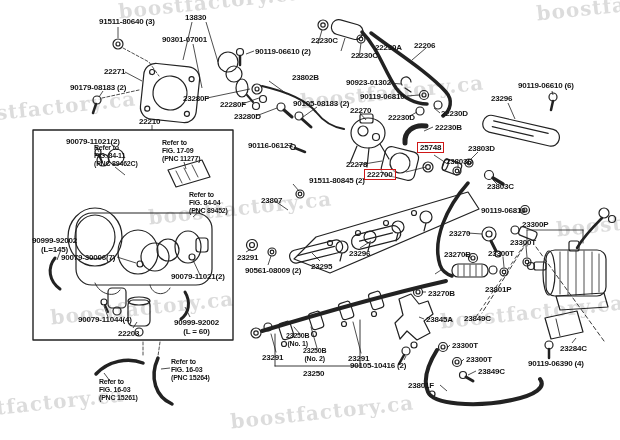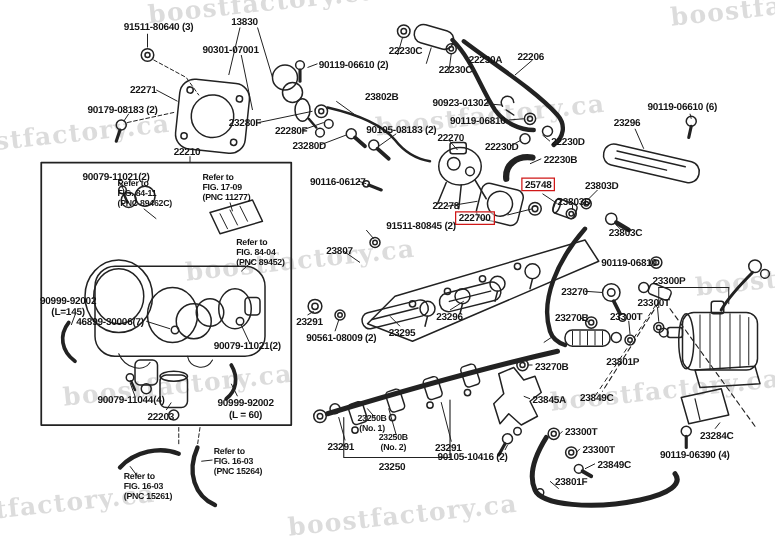--- a/index.html
+++ b/index.html
@@ -366,21 +366,21 @@
       <div class="part-label" style="left: 346px; top: 160px;">22278</div>
       <div class="part-label boxed" style="left: 364px; top: 169px;">222700</div>
       <div class="part-label" style="left: 261px; top: 176px; margin-left: 48px;">91511-80845 (2)</div>
       <div class="part-label" style="left: 481px; top: 206px;">90119-06810</div>
       <div class="part-label refer" style="left: 189px; top: 191px;">Refer to
 FIG. 84-04
 (PNC 89452)</div>
       <div class="part-label" style="left: 261px; top: 196px;">23807</div>
       <div class="part-label center" style="left: 32px; top: 236px;">90999-92002
 (L=145)</div>
-      <div class="part-label" style="left: 61px; top: 253px;">46899-30006(7)</div>
+      <div class="part-label" style="left: 61px; top: 253px;">90079-30006(7)</div>
       <div class="part-label" style="left: 171px; top: 272px;">90079-11021(2)</div>
       <div class="part-label" style="left: 78px; top: 315px;">90079-11044(4)</div>
       <div class="part-label" style="left: 118px; top: 329px;">22203</div>
       <div class="part-label center" style="left: 174px; top: 318px;">90999-92002
 (L = 60)</div>
       <div class="part-label refer" style="left: 99px; top: 378px;">Refer to
 FIG. 16-03
 (PNC 15261)</div>
       <div class="part-label refer" style="left: 171px; top: 358px;">Refer to
 FIG. 16-03
@@ -402,17 +402,17 @@
       <div class="part-label" style="left: 428px; top: 289px;">23270B</div>
       <div class="part-label" style="left: 426px; top: 315px;">23845A</div>
       <div class="part-label" style="left: 464px; top: 314px;">23849C</div>
       <div class="part-label" style="left: 522px; top: 220px;">23300P</div>
       <div class="part-label" style="left: 510px; top: 238px;">23300T</div>
       <div class="part-label" style="left: 488px; top: 249px;">23300T</div>
       <div class="part-label" style="left: 452px; top: 341px;">23300T</div>
       <div class="part-label" style="left: 466px; top: 355px;">23300T</div>
       <div class="part-label" style="left: 478px; top: 367px;">23849C</div>
       <div class="part-label" style="left: 350px; top: 361px;">90105-10416 (2)</div>
-      <div class="part-label" style="left: 408px; top: 381px; margin-left: 36px;">23801F</div>
+      <div class="part-label" style="left: 408px; top: 381px;">23801F</div>
       <div class="part-label" style="left: 560px; top: 344px;">23284C</div>
       <div class="part-label" style="left: 528px; top: 359px;">90119-06390 (4)</div>
     </div>
 </div>
 
 </body></html>

